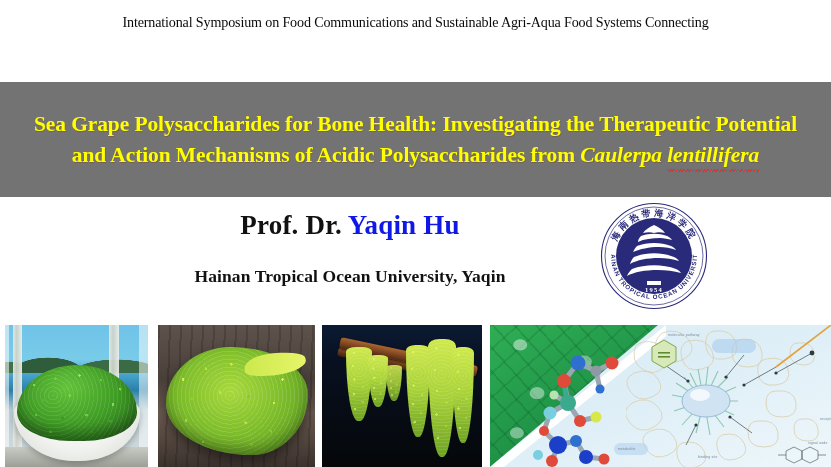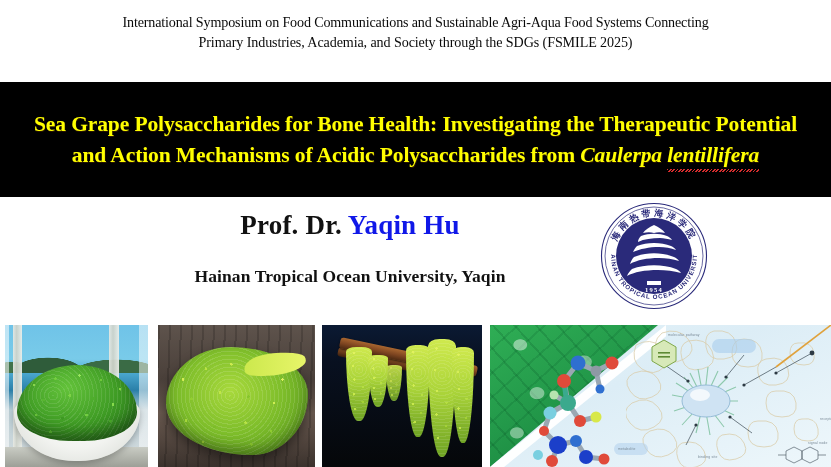--- a/index.html
+++ b/index.html
@@ -34,21 +34,21 @@
   .conf-line.l2 { letter-spacing: -0.1px; }
   .conf-line.l3 { letter-spacing: -0.05px; }
 
   
   .title-banner {
     position: absolute;
     left: 0;
     top: 82px;
     width: 831px;
     height: 115px;
-    background: #000000;
+    background: #737373;
     display: flex;
     align-items: center;
     justify-content: center;
     box-sizing: border-box;
   }
   .title-text {
     width: 790px;
     text-align: center;
     color: #FFFF00;
     font-family: "Liberation Serif", serif;
@@ -363,21 +363,20 @@
     width: 44px; height: 14px;
     border-radius: 8px;
     background: rgba(168,205,236,0.6);
   }
 </style>
 </head>
 <body>
 
 <div class="conf-header">
   <div class="conf-line l1">International Symposium on Food Communications and Sustainable Agri-Aqua Food Systems Connecting</div>
-  <div class="conf-line l2">Primary Industries, Academia, and Society through the  SDGs (FSMILE 2025)</div>
 </div>
 
 <div class="title-banner">
   <div class="title-text">
     <span>Sea Grape Polysaccharides for Bone Health: Investigating the Therapeutic Potential and Action Mechanisms of Acidic Polysaccharides from </span><span class="sp-italic"><span>Caulerpa </span><span class="spellcheck">lentillifera</span></span>
   </div>
 </div>
 
 <div class="speaker-block">
   <div class="speaker-name">

